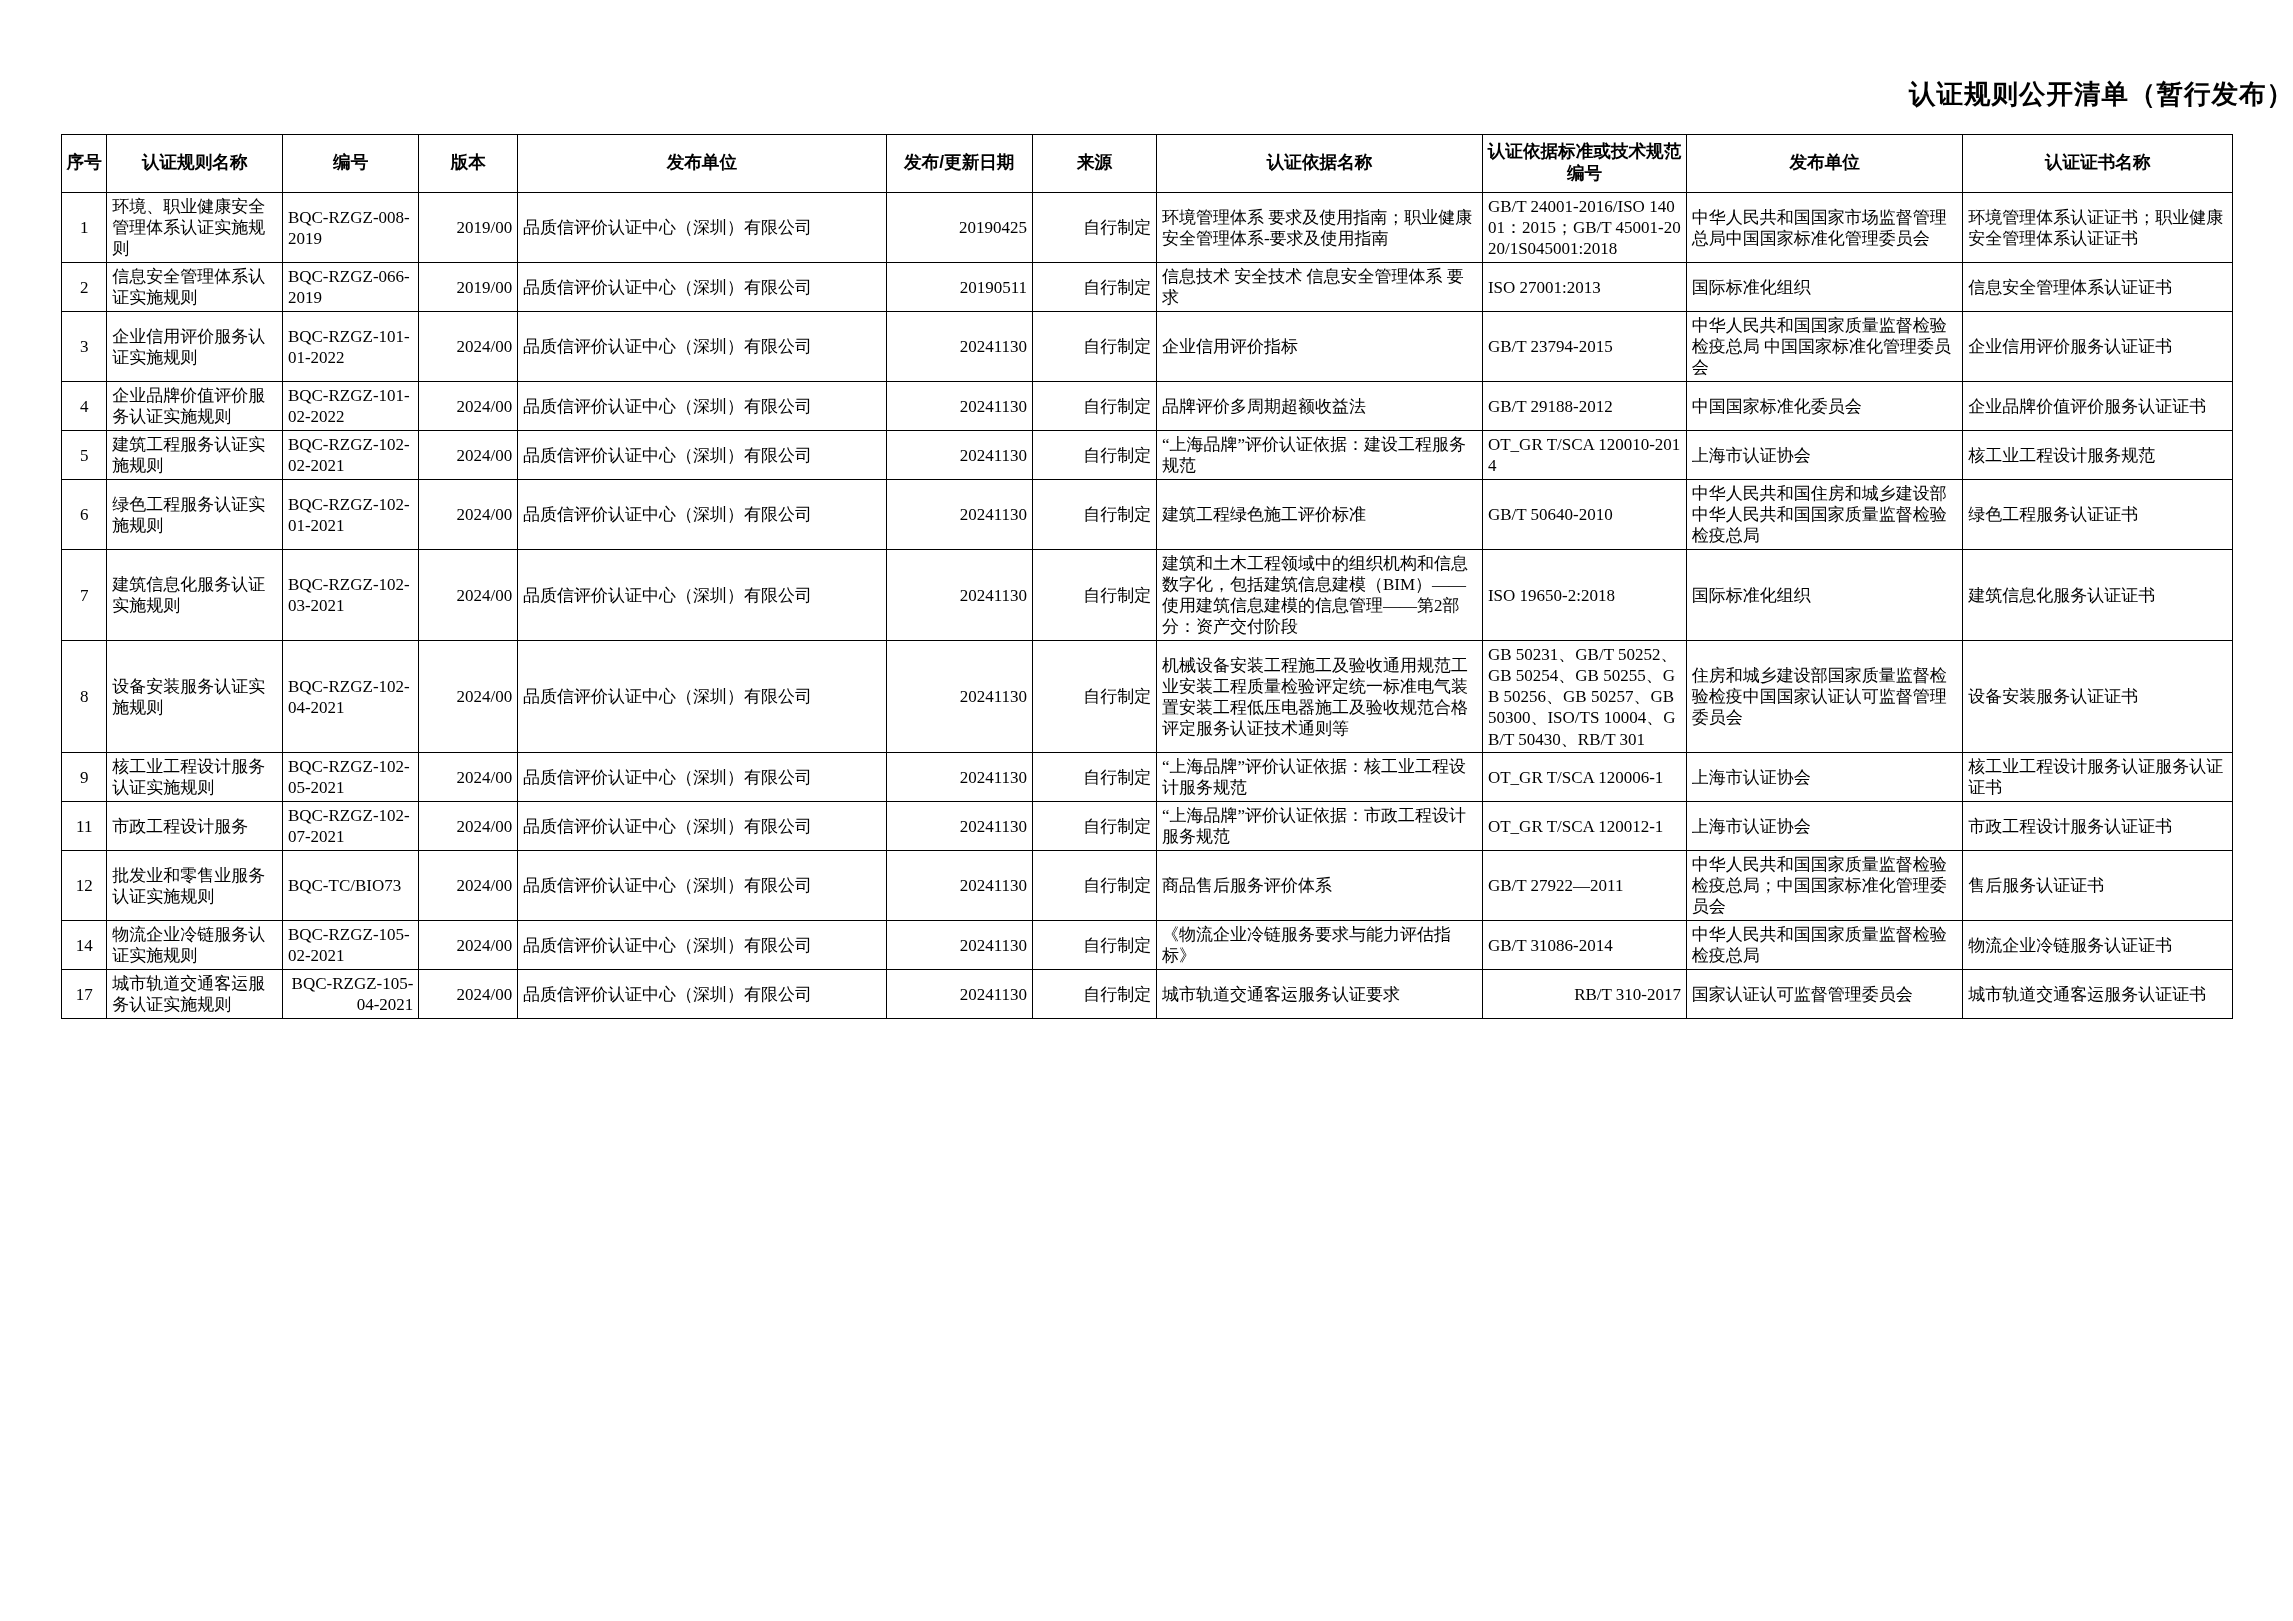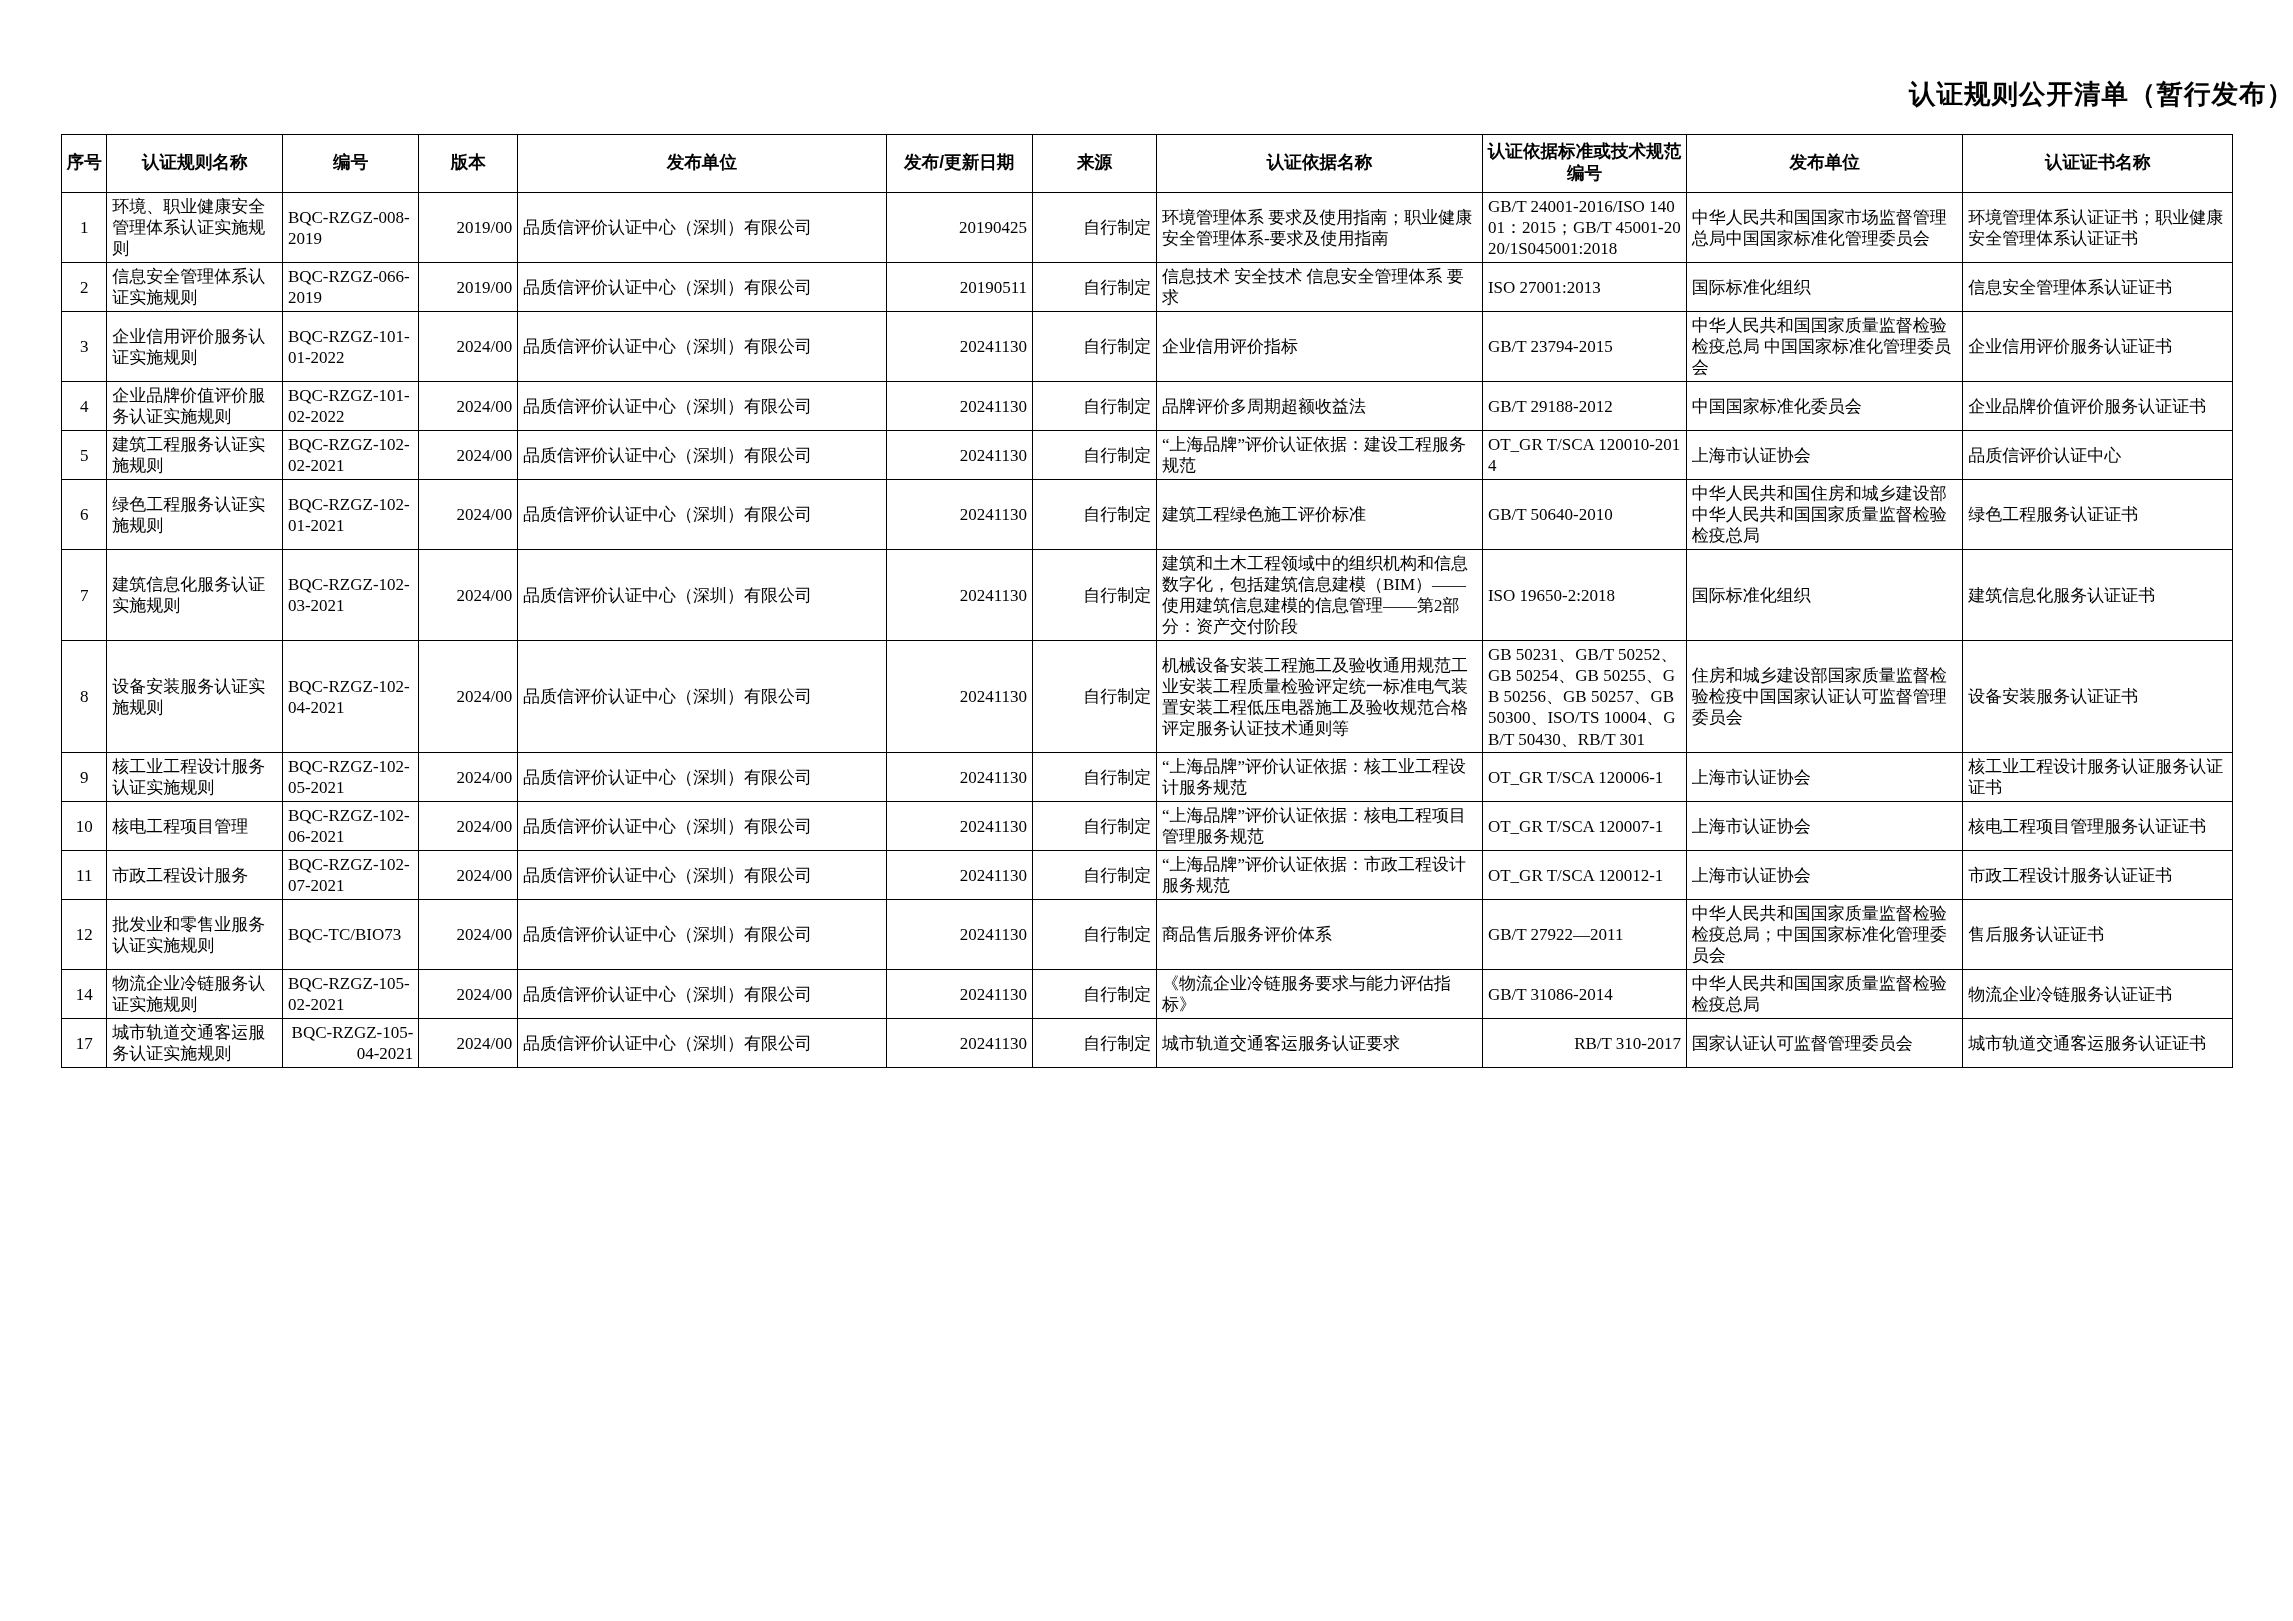--- a/index.html
+++ b/index.html
@@ -167,21 +167,21 @@
           <td class="num">5</td>
           <td class="lft">建筑工程服务认证实施规则</td>
           <td class="lft">BQC-RZGZ-102-02-2021</td>
           <td class="ctr">2024/00</td>
           <td class="lft">品质信评价认证中心（深圳）有限公司</td>
           <td class="ctr">20241130</td>
           <td class="ctr">自行制定</td>
           <td class="lft">“上海品牌”评价认证依据：建设工程服务规范</td>
           <td class="lft">OT_GR T/SCA 120010-2014</td>
           <td class="lft">上海市认证协会</td>
-          <td class="lft">品质信评价认证中心</td>
+          <td class="lft">核工业工程设计服务规范</td>
         </tr>
         <tr>
           <td class="num">6</td>
           <td class="lft">绿色工程服务认证实施规则</td>
           <td class="lft">BQC-RZGZ-102-01-2021</td>
           <td class="ctr">2024/00</td>
           <td class="lft">品质信评价认证中心（深圳）有限公司</td>
           <td class="ctr">20241130</td>
           <td class="ctr">自行制定</td>
           <td class="lft">建筑工程绿色施工评价标准</td>
@@ -222,33 +222,20 @@
           <td class="ctr">2024/00</td>
           <td class="lft">品质信评价认证中心（深圳）有限公司</td>
           <td class="ctr">20241130</td>
           <td class="ctr">自行制定</td>
           <td class="lft">“上海品牌”评价认证依据：核工业工程设计服务规范</td>
           <td class="lft">OT_GR T/SCA 120006-1</td>
           <td class="lft">上海市认证协会</td>
           <td class="lft">核工业工程设计服务认证服务认证证书</td>
         </tr>
         <tr>
-          <td class="num">10</td>
-          <td class="lft">核电工程项目管理</td>
-          <td class="lft">BQC-RZGZ-102-06-2021</td>
-          <td class="ctr">2024/00</td>
-          <td class="lft">品质信评价认证中心（深圳）有限公司</td>
-          <td class="ctr">20241130</td>
-          <td class="ctr">自行制定</td>
-          <td class="lft">“上海品牌”评价认证依据：核电工程项目管理服务规范</td>
-          <td class="lft">OT_GR T/SCA 120007-1</td>
-          <td class="lft">上海市认证协会</td>
-          <td class="lft">核电工程项目管理服务认证证书</td>
-        </tr>
-        <tr>
           <td class="num">11</td>
           <td class="lft">市政工程设计服务</td>
           <td class="lft">BQC-RZGZ-102-07-2021</td>
           <td class="ctr">2024/00</td>
           <td class="lft">品质信评价认证中心（深圳）有限公司</td>
           <td class="ctr">20241130</td>
           <td class="ctr">自行制定</td>
           <td class="lft">“上海品牌”评价认证依据：市政工程设计服务规范</td>
           <td class="lft">OT_GR T/SCA 120012-1</td>
           <td class="lft">上海市认证协会</td>

